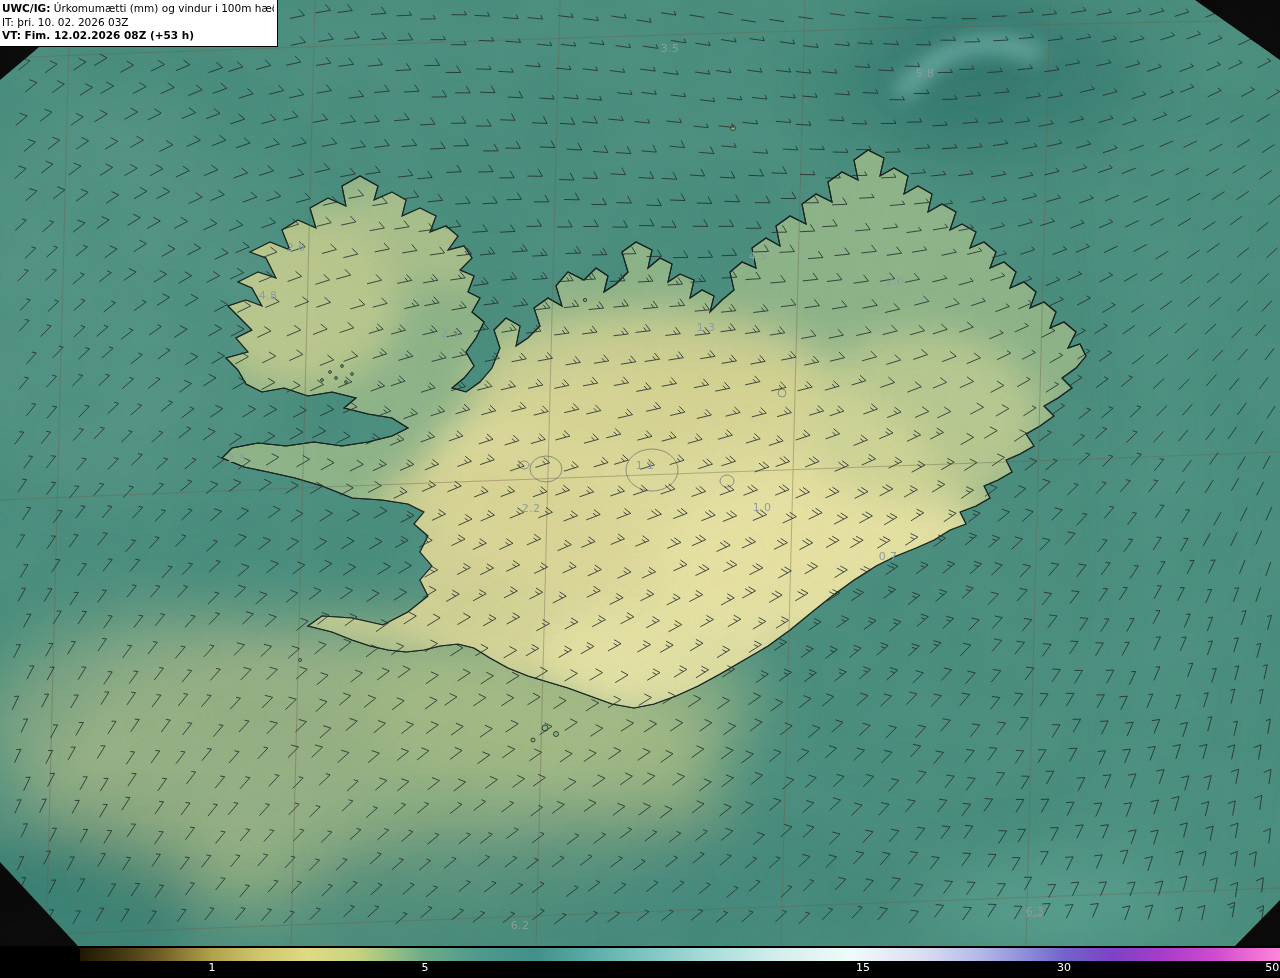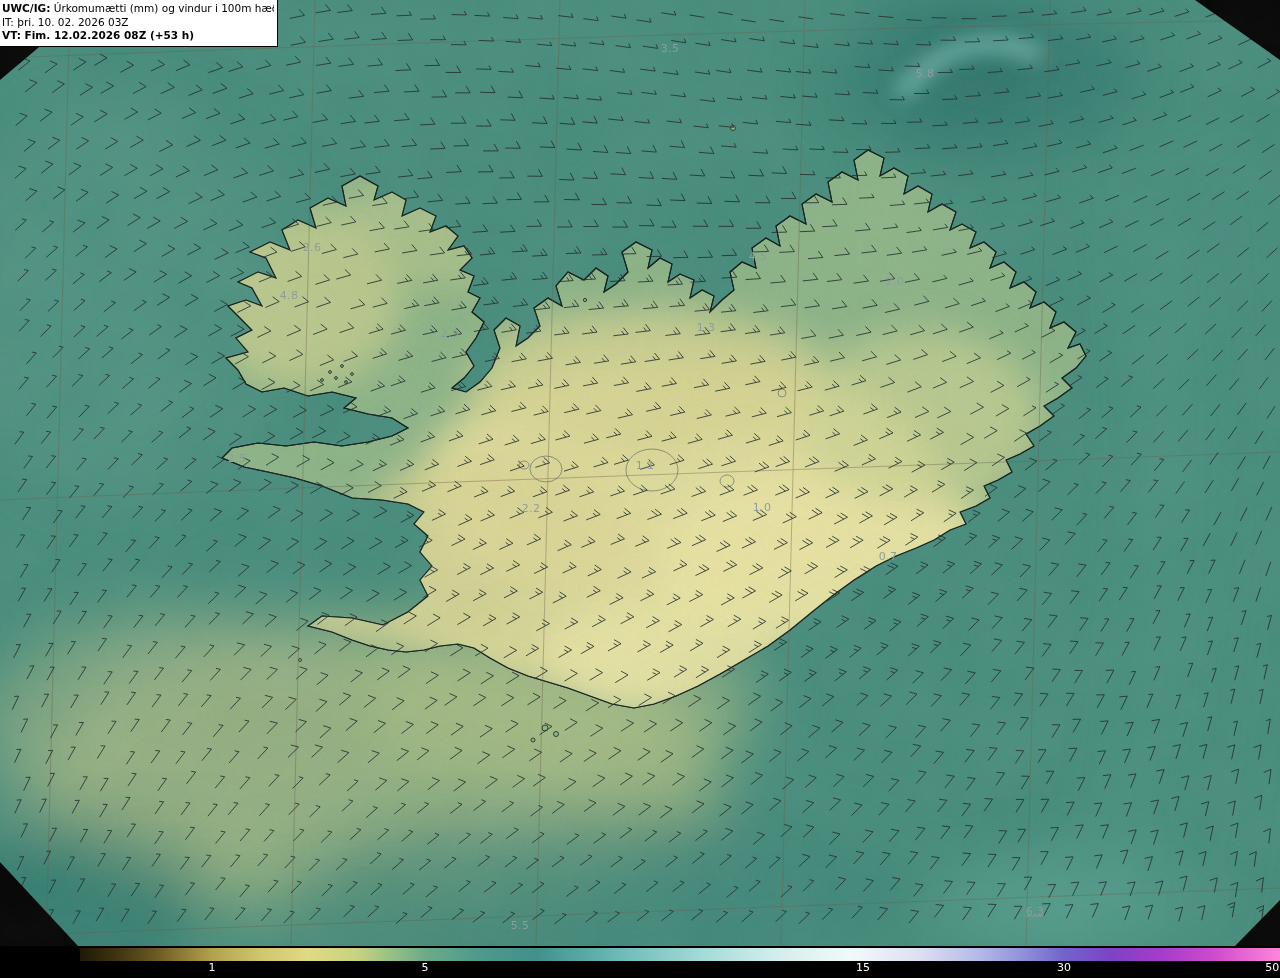--- a/index.html
+++ b/index.html
@@ -148,32 +148,32 @@
       <polygon points="1280,946 1280,900 1235,946"></polygon>
     </g>
 
     <rect x="0" y="0" width="1280" height="946" filter="url(#speckle)" opacity="0.05"></rect>
     <rect x="0" y="0" width="1280" height="946" filter="url(#mottle)" opacity="0.06"></rect>
   </svg>
 
   <div id="map-labels">
       <span class="map-label" style="left: 670px; top: 48px;">3.5</span>
       <span class="map-label" style="left: 925px; top: 73px;">5.8</span>
-      <span class="map-label" style="left: 312px; top: 247px;">2.6</span>
+      <span class="map-label" style="left: 296px; top: 247px;">2.6</span>
       <span class="map-label" style="left: 758px; top: 256px;">4.5</span>
       <span class="map-label" style="left: 895px; top: 281px;">2.0</span>
-      <span class="map-label" style="left: 289px; top: 295px;">4.8</span>
+      <span class="map-label" style="left: 268px; top: 295px;">4.8</span>
       <span class="map-label" style="left: 706px; top: 327px;">1.3</span>
       <span class="map-label" style="left: 450px; top: 333px;">2.9</span>
       <span class="map-label" style="left: 237px; top: 458px;">2.5</span>
       <span class="map-label" style="left: 645px; top: 465px;">1.1</span>
       <span class="map-label" style="left: 531px; top: 508px;">2.2</span>
       <span class="map-label" style="left: 762px; top: 507px;">1.0</span>
       <span class="map-label" style="left: 888px; top: 556px;">0.7</span>
-      <span class="map-label" style="left: 520px; top: 925px;">5.5</span>
+      <span class="map-label" style="left: 520px; top: 925px;">6.2</span>
       <span class="map-label" style="left: 1035px; top: 911px; text-decoration: underline;">6.3</span>
     </div>
 
   <div class="info-box">
     <div class="ln">
       <span class="b">UWC/IG:</span>
       <span>Úrkomumætti (mm) og vindur i 100m hæð</span>
     </div>
     <div class="ln">
       <span>IT:</span>

